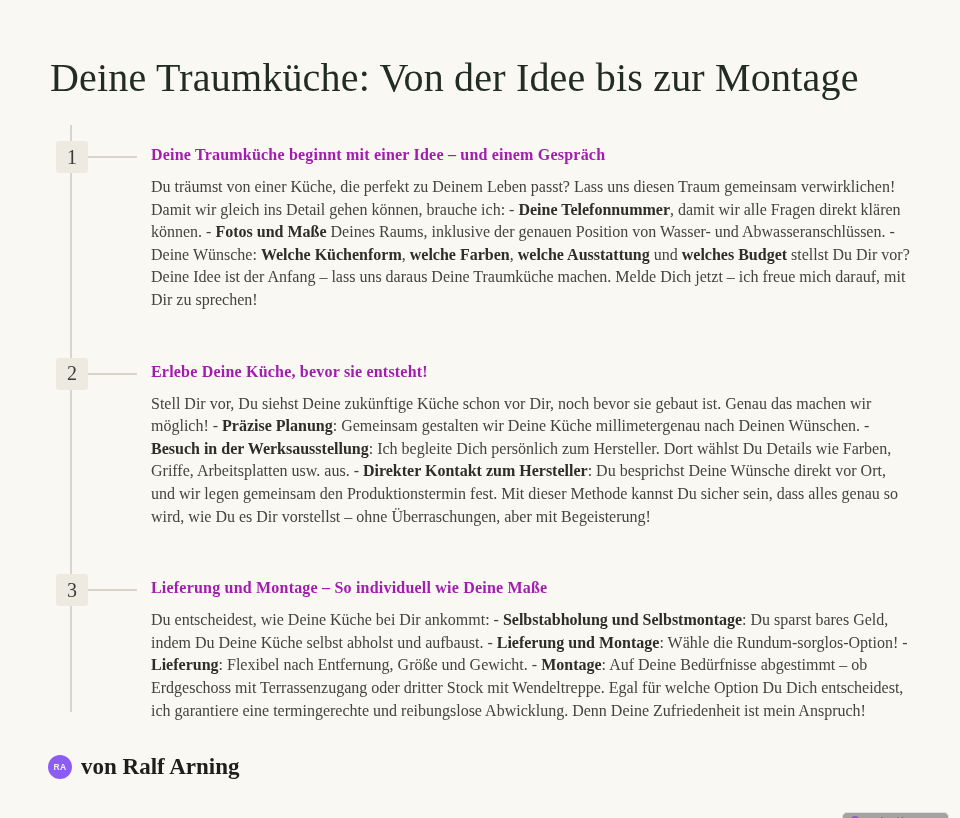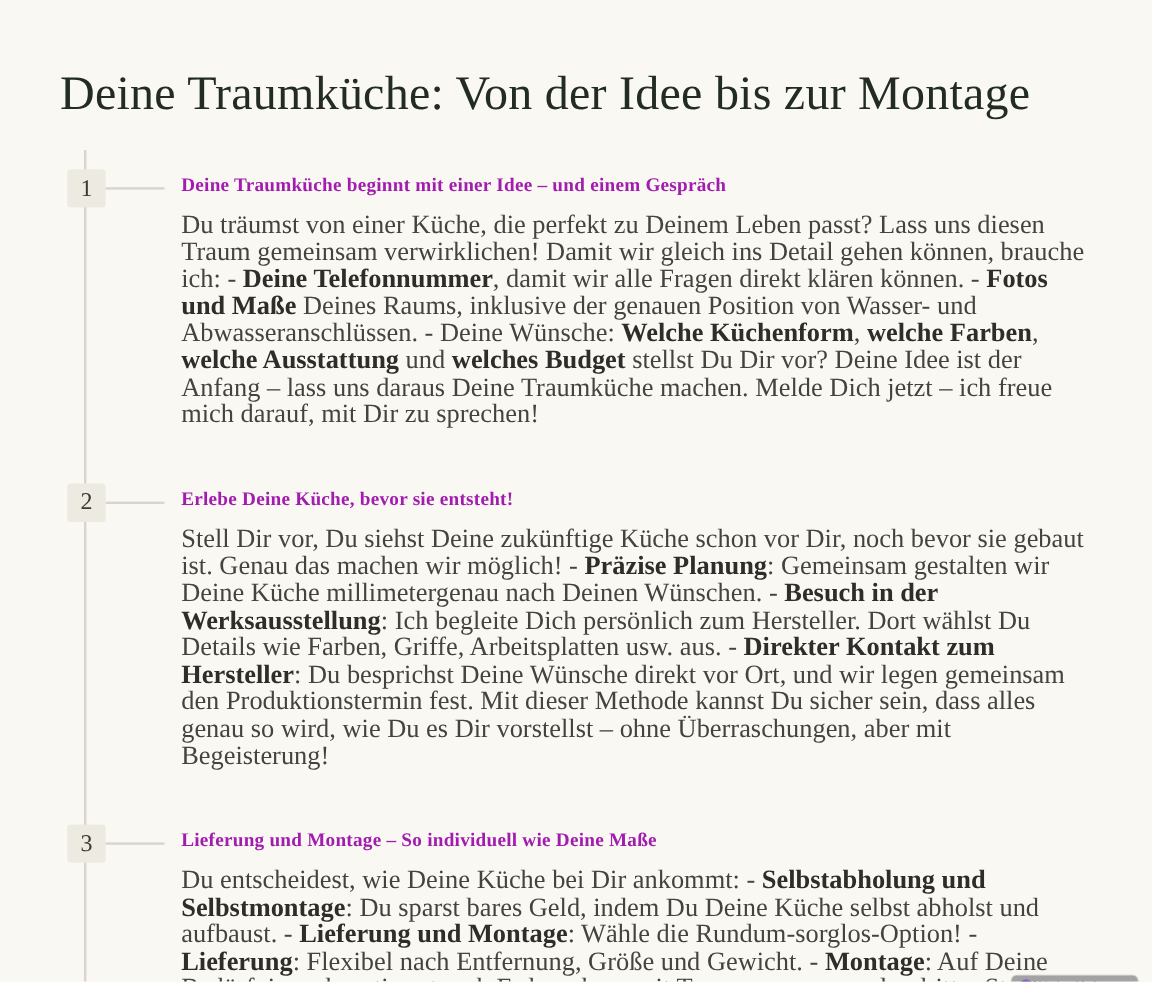--- a/index.html
+++ b/index.html
@@ -65,36 +65,36 @@
   h2.section-heading {
     margin: 0;
     font-size: 16px;
     line-height: 28px;
     font-weight: 700;
     color: #a21caf;
     letter-spacing: 0.2px;
   }
   p.section-body {
     margin: 7px 0 0 0;
-    font-size: 22px;
+    font-size: 16px;
     line-height: 22.6px;
     color: #454340;
   }
   p.section-body b { font-weight: bold; color: #2f2d2a; }
 
   .footer {
     display: flex;
     align-items: center;
     gap: 9px;
     margin: 32px 0 0 48px;
   }
   .avatar {
     width: 24px; height: 24px;
     border-radius: 50%;
-    background: #4c1d95;
+    background: #8b5cf6;
     color: #f3edfa;
     font-family: "Liberation Sans", sans-serif;
     font-size: 8.5px;
     font-weight: bold;
     display: flex; align-items: center; justify-content: center;
     letter-spacing: 0.3px;
   }
   .byline {
     font-size: 23px;
     font-weight: bold;

